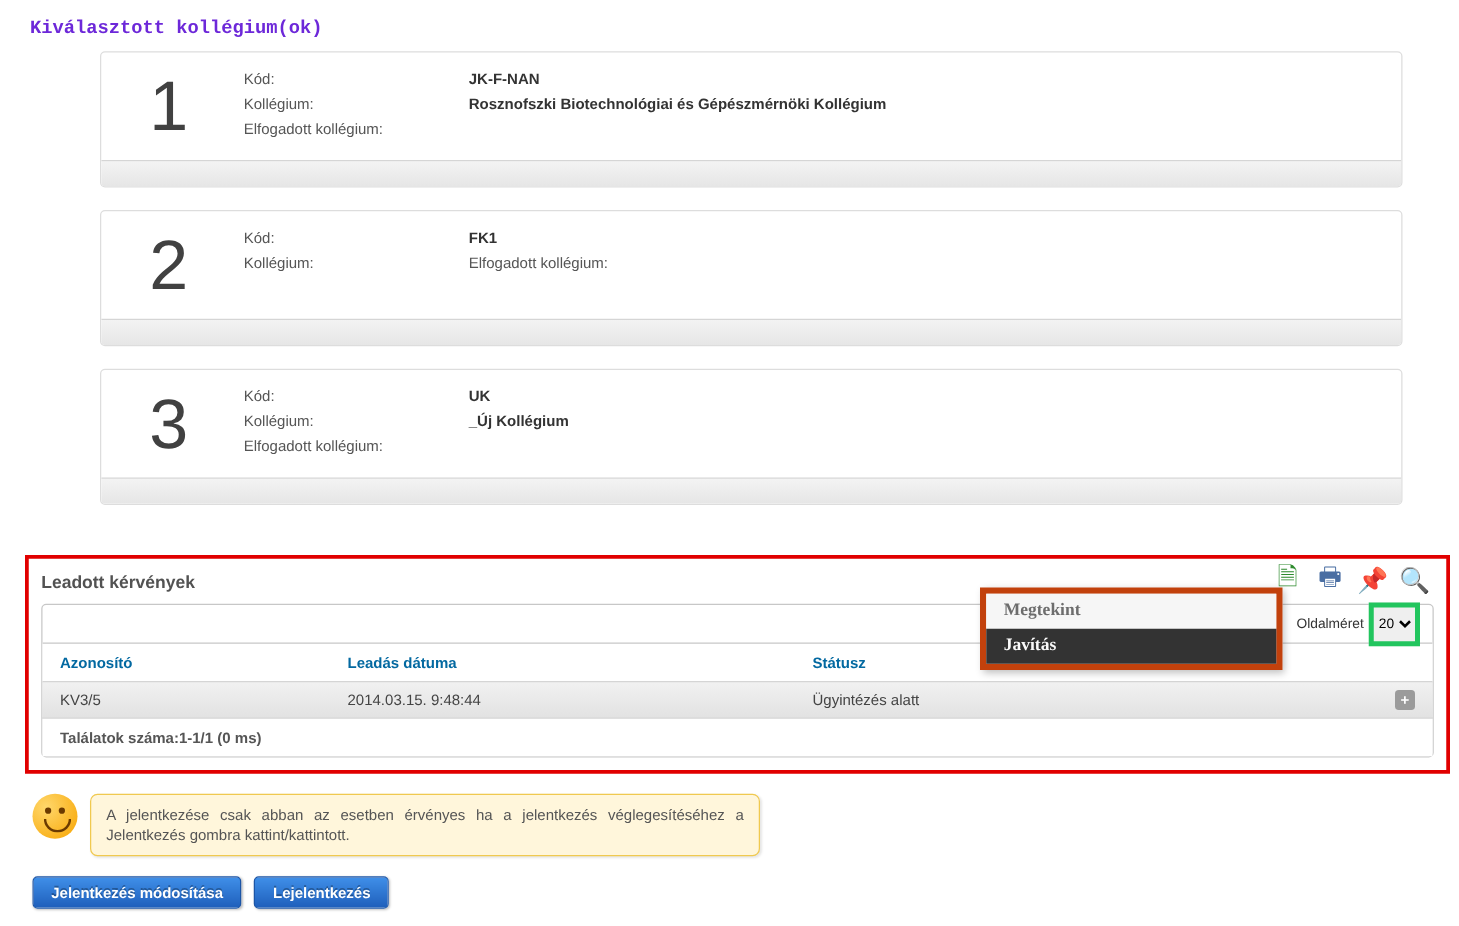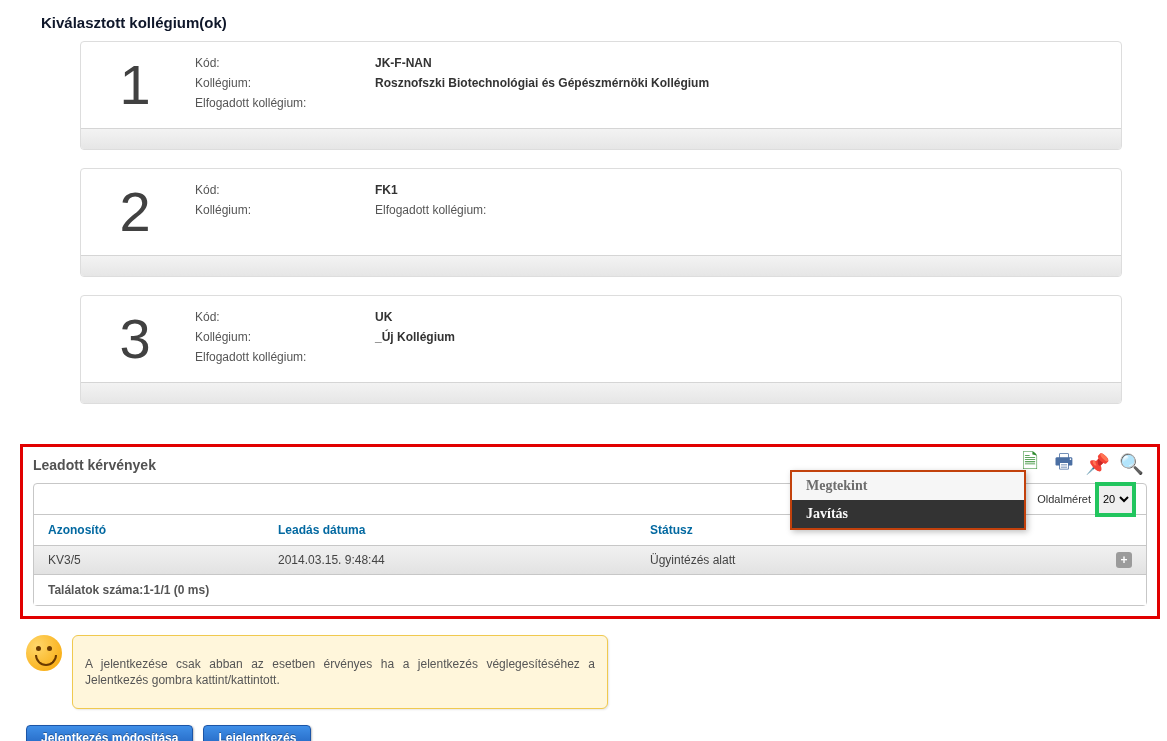--- a/index.html
+++ b/index.html
@@ -11,22 +11,23 @@
   }
   .page {
     width: 1140px;
     margin: 0 auto;
     padding: 10px 20px 40px 20px;
     position: relative;
   }
   .section-title {
     font-size: 15px;
     font-weight: bold;
-    color: #0f172a;
-    margin: 4px 0 10px 21px;
+    color: #6d28d9;
+    margin: 4px 0 10px 4px;
+    font-family: Liberation Mono, monospace;
   }
   .card {
     border: 1px solid #ddd;
     border-radius: 4px;
     margin: 0 0 18px 60px;
     width: 1040px;
     background: #fff;
     position: relative;
     overflow: hidden;
   }
@@ -148,21 +149,21 @@
     color: #555;
     background: #fff;
   }
 
   
   .context-menu {
     position: absolute;
     top: -14px;
     right: 120px;
     width: 232px;
-    border: 2px solid #c2410c;
+    border: 5px solid #c2410c;
     background: #f6f6f6;
     box-shadow: 2px 2px 6px rgba(0,0,0,0.25);
     font-family: Georgia, serif;
     z-index: 50;
   }
   .cm-item {
     padding: 6px 14px;
     font-size: 14px;
     color: #6d6d6d;
     font-weight: bold;
@@ -202,21 +203,21 @@
     left:9px; top:20px;
     width:18px;height:9px;
     border:2px solid #6b3a00;
     border-top:none;
     border-radius:0 0 18px 18px;
   }
   .bubble {
     background: #fff6db;
     border: 1px solid #f0c94f;
     border-radius: 6px;
-    padding: 20px 12px;
+    padding: 8px 12px;
     width: 510px;
     color: #555;
     text-align: justify;
     line-height: 1.35;
     box-shadow: 1px 1px 2px rgba(0,0,0,0.1);
   }
 
   .button-row {
     margin: 16px 0 0 6px;
     display: flex;

